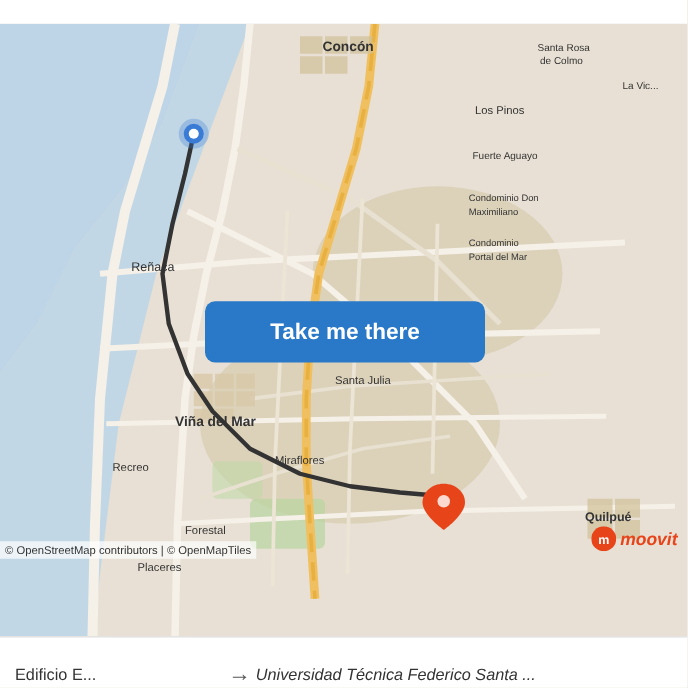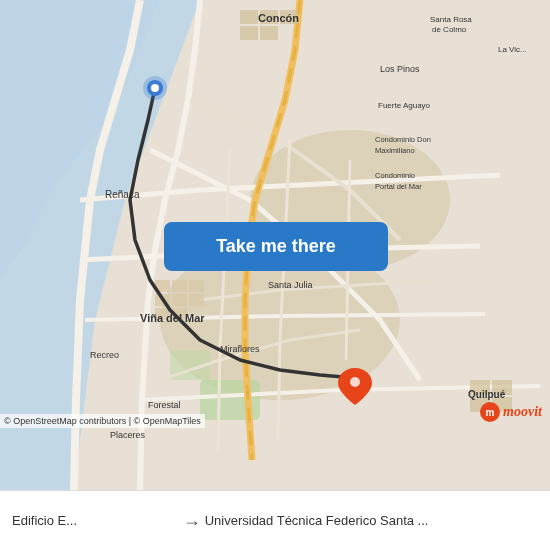--- a/index.html
+++ b/index.html
@@ -10,20 +10,21 @@
       font-family: Arial, sans-serif;
       position: relative;
     }
 
     #map-container {
       width: 550px;
       height: 490px;
       position: relative;
       overflow: hidden;
       background: #e8e0d8;
+      margin-top: 19px;
     }
 
     #map-svg {
       width: 100%;
       height: 100%;
     }
 
     #take-me-there-btn {
       position: absolute;
       top: 222px;
@@ -60,20 +61,21 @@
       justify-content: center;
       min-width: 0;
     }
 
     #footer-destination {
       flex: 2;
       display: flex;
       flex-direction: column;
       justify-content: center;
       min-width: 0;
+      font-style: italic;
     }
 
     .footer-label {
       font-size: 13px;
       color: #333;
       white-space: nowrap;
       overflow: hidden;
       text-overflow: ellipsis;
     }
 
@@ -219,21 +221,21 @@
 
   
   <div id="attribution">© OpenStreetMap contributors | © OpenMapTiles</div>
 
   
   <div id="moovit-logo">
     <svg width="20" height="20" viewBox="0 0 20 20">
       <circle cx="10" cy="10" r="10" fill="#e8441a"></circle>
       <text x="10" y="14" text-anchor="middle" font-size="10" font-weight="bold" fill="white" font-family="Arial">m</text>
     </svg>
-    <span id="moovit-logo-text" style="font-size:14px;font-weight:bold;color:#e8441a;font-style:italic;font-family:Liberation Serif, serif;">moovit</span>
+    <span id="moovit-logo-text" style="font-size:14px;font-weight:bold;color:#e8441a;font-style:italic;">moovit</span>
   </div>
 </div>
 
 <div id="footer">
   <div id="footer-origin">
     <span class="footer-label">Edificio E...</span>
   </div>
   <div id="footer-arrow">→</div>
   <div id="footer-destination">
     <span class="footer-label">Universidad Técnica Federico Santa ...</span>

